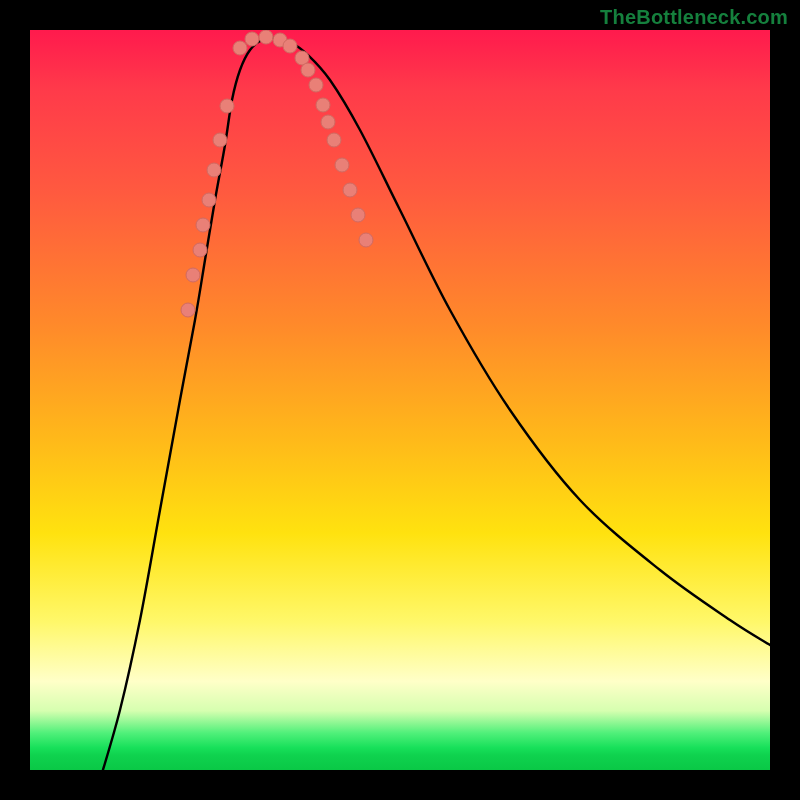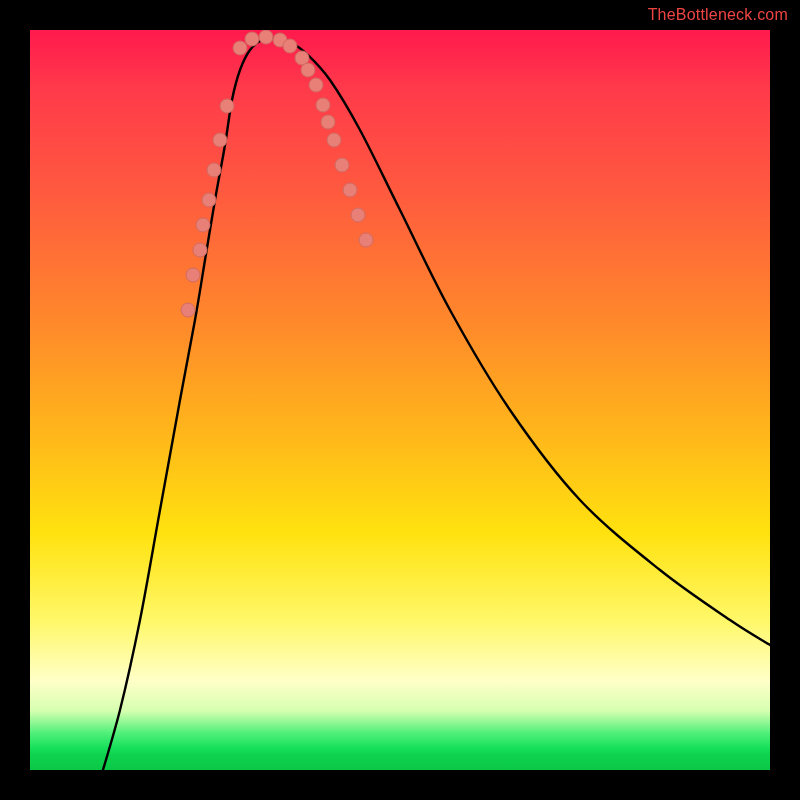--- a/index.html
+++ b/index.html
@@ -56,24 +56,25 @@
     left: 0;
     top: 0;
     width: 740px;
     height: 740px;
     overflow: visible;
   }
   .watermark {
     position: absolute;
     top: 6px;
     right: 12px;
-    color: #ef4444;
-    font-size: 16px;
+    color: #15803d;
+    font-size: 20px;
     letter-spacing: 0.2px;
     user-select: none;
+    font-weight: bold;
   }
 </style>
 </head>
 <body>
 
 <div class="frame">
   <div class="plot-area">
     <div class="gradient"></div>
     <svg class="curve" viewBox="0 0 740 740" preserveAspectRatio="none">
       <path id="curve-path" fill="none" stroke-width="2.4" stroke-linecap="round" stroke-linejoin="round" d="M 70 750 C 73.3 738.3 83.3 706.7 90.0 680.0 C 96.7 653.3 103.3 623.3 110.0 590.0 C 116.7 556.7 123.3 516.7 130.0 480.0 C 136.7 443.3 144.2 401.7 150.0 370.0 C 155.8 338.3 160.8 313.3 165.0 290.0 C 169.2 266.7 171.7 250.0 175.0 230.0 C 178.3 210.0 181.7 189.2 185.0 170.0 C 188.3 150.8 192.2 131.7 195.0 115.0 C 197.8 98.3 199.5 82.5 202.0 70.0 C 204.5 57.5 207.0 48.3 210.0 40.0 C 213.0 31.7 216.3 25.0 220.0 20.0 C 223.7 15.0 227.8 12.0 232.0 10.0 C 236.2 8.0 240.3 7.7 245.0 8.0 C 249.7 8.3 254.5 9.2 260.0 12.0 C 265.5 14.8 271.3 18.7 278.0 25.0 C 284.7 31.3 291.3 37.5 300.0 50.0 C 308.7 62.5 318.3 78.3 330.0 100.0 C 341.7 121.7 355.0 150.0 370.0 180.0 C 385.0 210.0 401.7 246.7 420.0 280.0 C 438.3 313.3 458.3 348.3 480.0 380.0 C 501.7 411.7 525.0 443.3 550.0 470.0 C 575.0 496.7 605.0 520.0 630.0 540.0 C 655.0 560.0 681.7 577.5 700.0 590.0 C 718.3 602.5 733.3 610.8 740.0 615.0 " stroke="#000000"></path>

